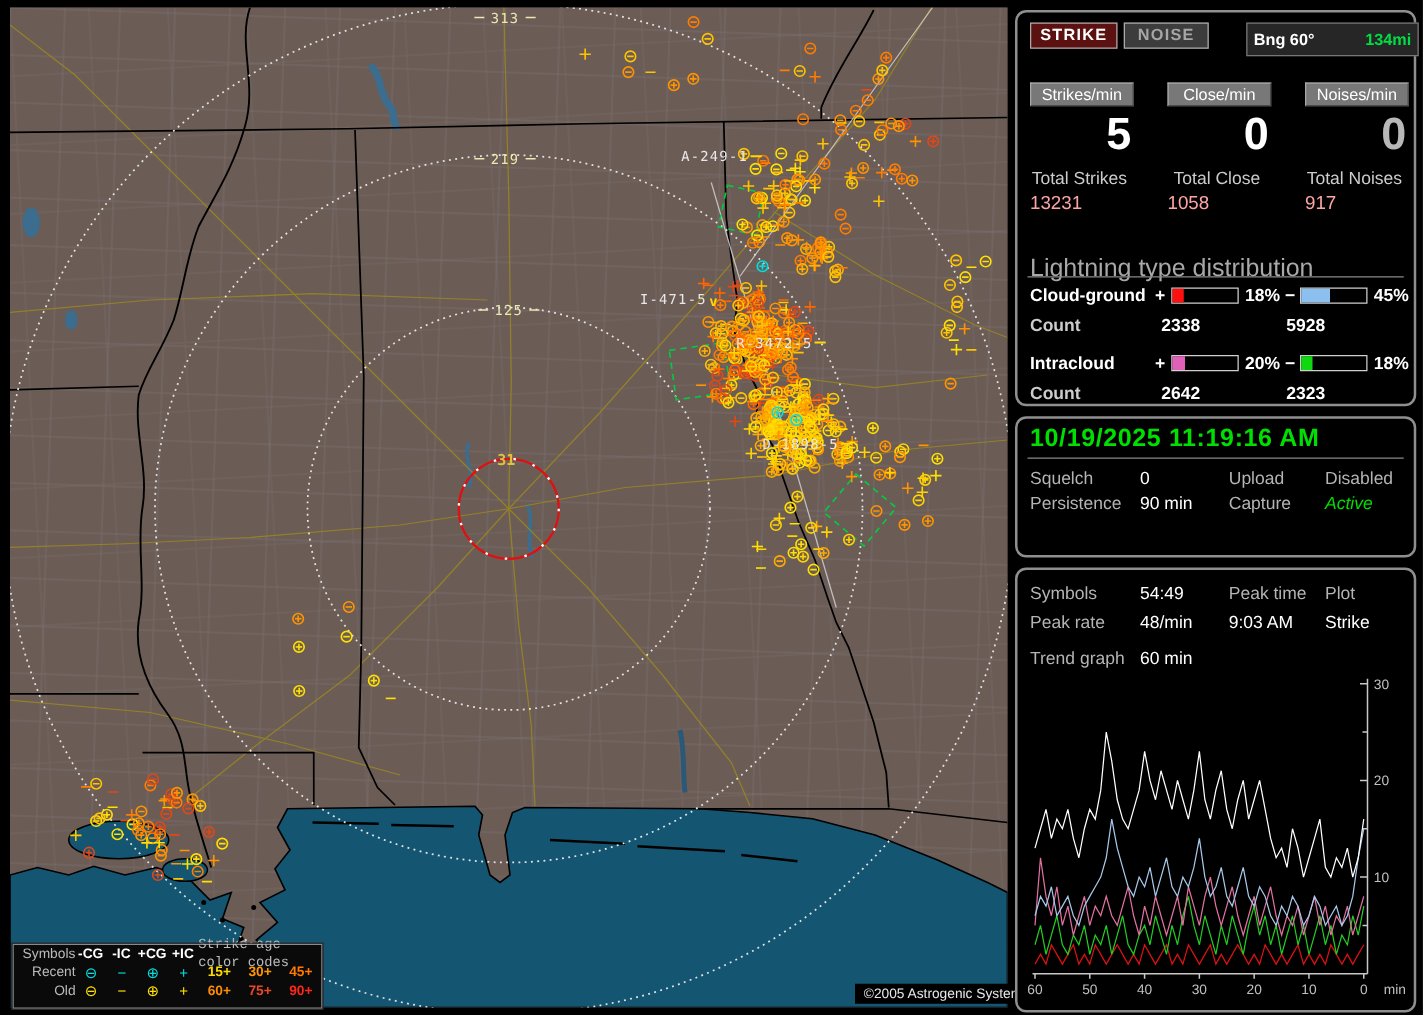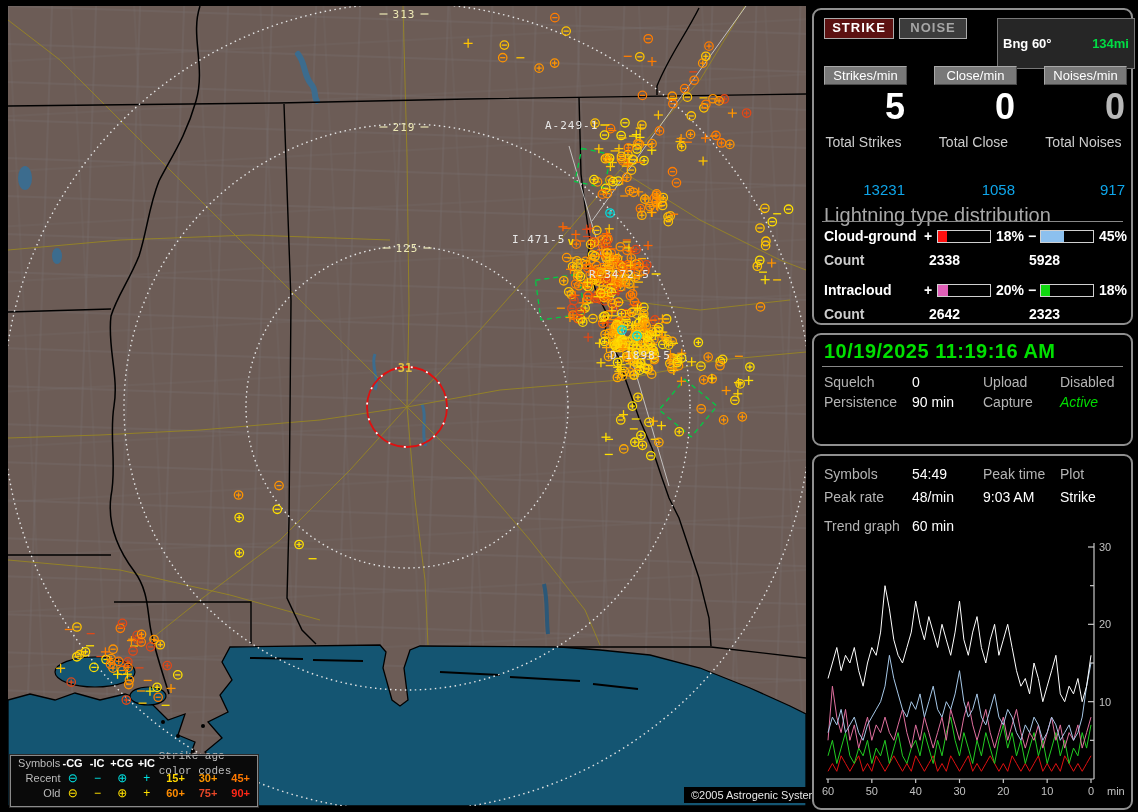--- a/index.html
+++ b/index.html
@@ -23,32 +23,32 @@
   .panelbox{position:absolute;left:812px;width:321px;background:#000;border:2px solid #8f8f8f;
             border-radius:9px;box-sizing:border-box;color:#ddd;}
   #box1{top:8px;height:317px;}
   #box2{top:333px;height:113px;}
   #box3{top:454px;height:356px;}
   .btn{position:absolute;height:19px;line-height:17px;font-size:13px;font-weight:bold;
        text-align:center;border:1px solid #aaa;letter-spacing:1px;cursor:pointer;}
   .btn-strike{left:10px;top:8px;width:68px;background:#5c1111;color:#fff;}
   .btn-noise{left:85px;top:8px;width:66px;background:#3c3c3c;color:#a6a6a6;}
   .bng{position:absolute;left:183px;top:8px;width:126px;height:17px;background:#262626;
-       border:1px solid #777;font-size:13px;font-weight:bold;padding:16px 5px;
+       border:1px solid #777;font-size:13px;font-weight:bold;padding:4px 5px;
        display:flex;justify-content:space-between;line-height:17px;}
   .bng .b1{color:#fff;} .bng .b2{color:#00dd44;}
   .chip{position:absolute;top:56px;width:81px;height:17px;background:#787878;color:#fff;
         font-size:13px;text-align:center;line-height:17px;
         border-top:1px solid #a8a8a8;border-left:1px solid #a8a8a8;
         border-right:1px solid #4a4a4a;border-bottom:1px solid #4a4a4a;cursor:pointer;}
   .bignum{position:absolute;top:76px;width:81px;font-size:36px;font-weight:bold;
           color:#fff;text-align:right;}
   .bignum.dim2{color:#b8b8b8;}
   .totlab{position:absolute;top:124px;width:83px;font-size:14px;color:#ccc;text-align:center;white-space:nowrap;}
-  .totval{position:absolute;top:144px;width:81px;font-size:15px;color:#0ea5e9;text-align:right;margin-top:27px;}
+  .totval{position:absolute;top:144px;width:81px;font-size:15px;color:#fca5a5;text-align:left;}
   .disthead{position:absolute;left:10px;top:194px;font-size:20px;color:#a8a8a8;}
   .distline{position:absolute;left:8px;right:8px;top:211px;border-top:1px solid #888;}
   .dist-row{position:absolute;left:10px;right:6px;height:16px;font-size:14px;}
   .dist-name{position:absolute;left:0;font-weight:bold;color:#fff;}
   .dsign{position:absolute;font-weight:bold;color:#fff;}
   .dbar{position:absolute;width:52px;height:11px;border:1px solid #d0d0d0;background:#000;top:2px;}
   .dbar .fill{display:block;height:100%;}
   .dpct{position:absolute;font-weight:bold;color:#fff;}
   .cnt-row{position:absolute;left:10px;font-size:14px;font-weight:bold;color:#eee;}
   .cnt-row .cl{color:#ccc;position:absolute;left:0;}

